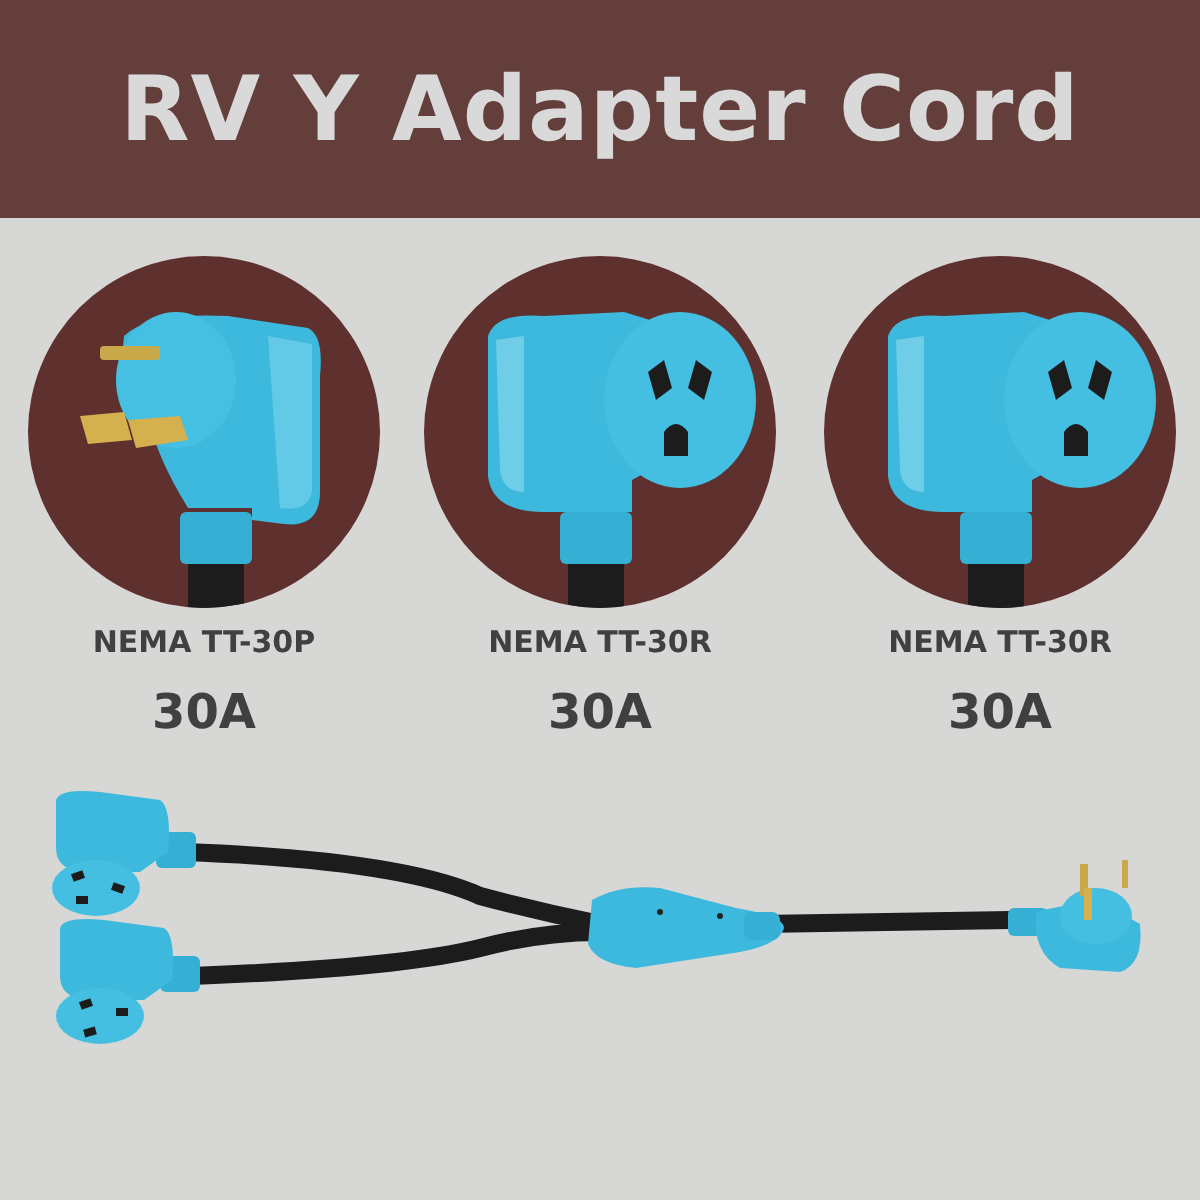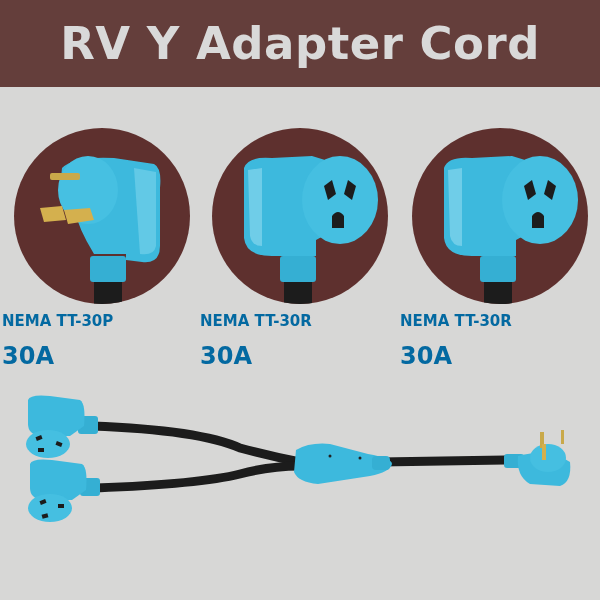--- a/index.html
+++ b/index.html
@@ -1,20 +1,20 @@
 <!DOCTYPE html>
 <html><head>
 <meta charset="utf-8">
 <style>
   html,body{margin:0;padding:0;}
   body{width:600px;height:600px;overflow:hidden;background:#d7d7d6;font-family:"Liberation Sans",sans-serif;position:relative;}
-  .banner{position:absolute;left:0;top:0;width:600px;height:87px;background:#643e3b;display:flex;align-items:center;justify-content:center;}
+  .banner{position:absolute;left:0;top:0;width:600px;height:109px;background:#643e3b;display:flex;align-items:center;justify-content:center;}
   .banner h1{margin:0;color:#d9d9d9;font-family:"DejaVu Sans",sans-serif;font-weight:bold;font-size:45px;letter-spacing:0.5px;}
   .circle{position:absolute;width:176px;height:176px;border-radius:50%;background:#5e302e;top:128px;overflow:hidden;}
-  .label{position:absolute;top:312px;width:200px;text-align:left;color:#0369a1;}
+  .label{position:absolute;top:312px;width:200px;text-align:center;color:#404040;}
   .label .name{font-family:"DejaVu Sans",sans-serif;font-weight:bold;font-size:15px;}
   .label .amp{font-family:"DejaVu Sans",sans-serif;font-weight:bold;font-size:24px;margin-top:12px;}
   svg{display:block;}
   .cord{position:absolute;left:0;top:380px;}
 </style>
 </head>
 <body>
 
 <div class="banner">
   <h1>RV Y Adapter Cord</h1>

